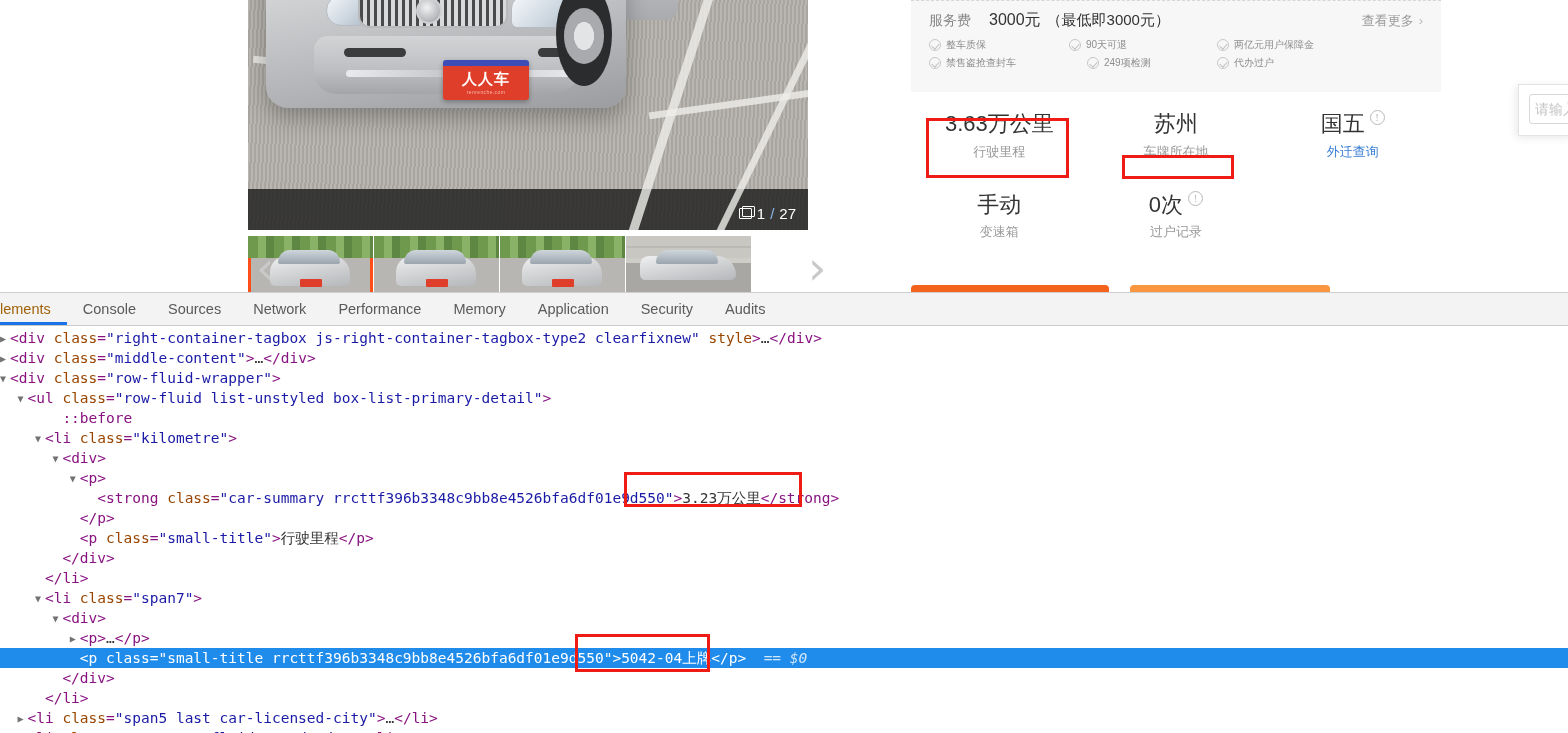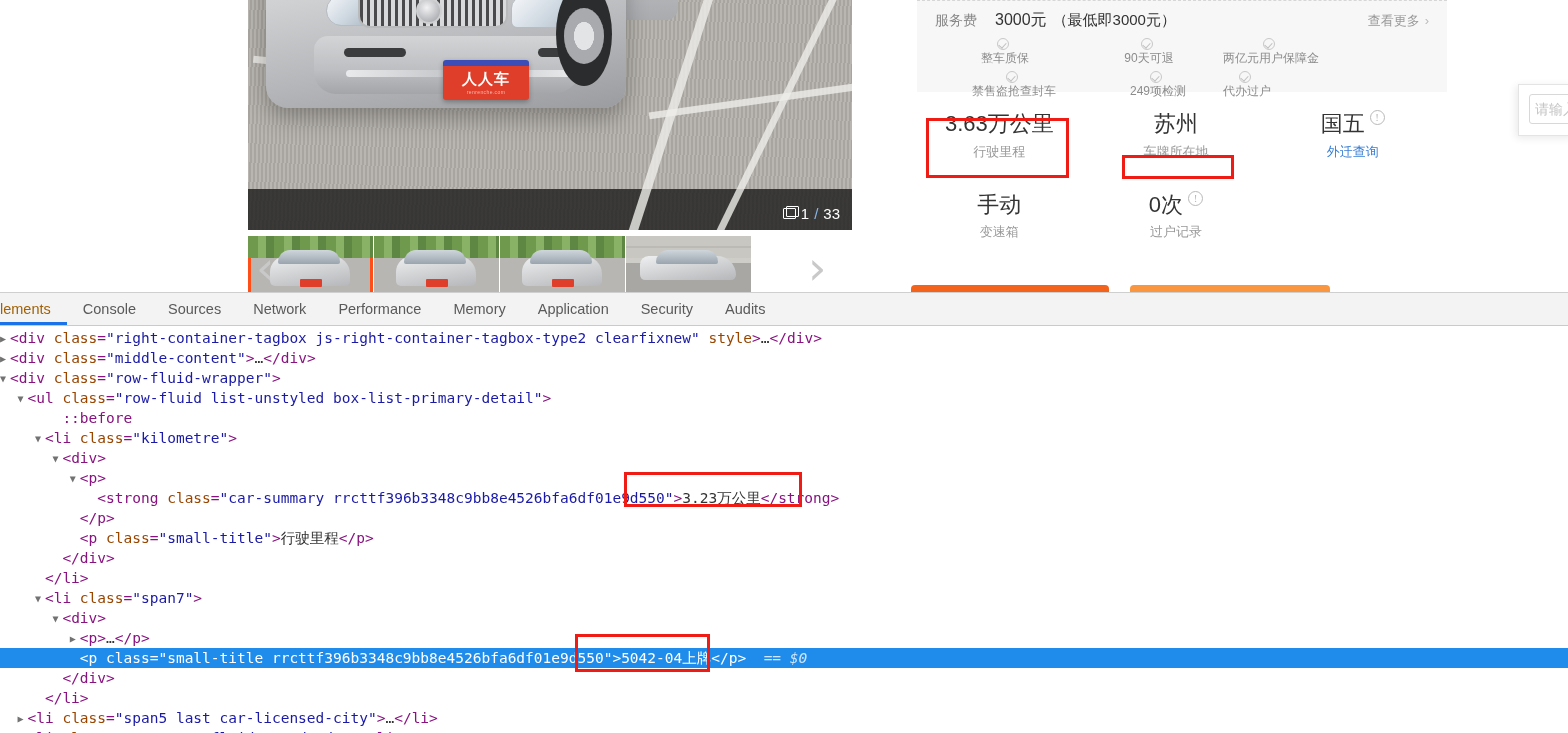--- a/index.html
+++ b/index.html
@@ -20,21 +20,21 @@
     left: 0; top: 0;
     width: 1568px; height: 295px;
     background: #ffffff;
     overflow: hidden;
   }
 
   
   #gallery { position: absolute; left: 248px; top: 0; width: 604px; height: 230px; }
 
   .main-photo {
-    position: absolute; left: 0; top: 0; width: 604px; height: 230px;
+    position: absolute; left: 0; top: 0; width: 560px; height: 230px;
     background:
       linear-gradient(to bottom, rgba(0,0,0,0) 82%, rgba(30,30,30,.82) 82%),
       repeating-linear-gradient(93deg, #b9b6b1 0px, #b9b6b1 2px, #a8a5a0 2px, #a8a5a0 4px),
       linear-gradient(160deg, #c3c1bd 0%, #b4b2ae 100%);
     overflow: hidden;
   }
   
   .lot-line {
     position: absolute; background: rgba(238,238,234,.8);
   }
@@ -170,38 +170,38 @@
     font-size: 46px; line-height: 40px; font-family: "DejaVu Sans", sans-serif;
     user-select: none; cursor: pointer;
   }
   .arrow.left  { left: 256px; }
   .arrow.right { left: 808px; }
 
   
   #info { position: absolute; left: 905px; top: 0; width: 540px; height: 295px; }
 
   .service-box {
-    position: absolute; left: 12px; top: 0; width: 530px; height: 92px;
+    position: absolute; left: 6px; top: 0; width: 530px; height: 92px;
     background: #f7f7f7;
     border-top: 1px dashed #d6d6d6;
     padding: 9px 18px 0 18px;
   }
   .svc-row1 { display: flex; align-items: baseline; position: relative; }
   .svc-label { color: #888; font-size: 14px; margin-right: 18px; }
   .svc-price { color: #333; font-size: 16px; }
   .svc-price-note { color: #333; font-size: 15px; margin-left: 6px; }
   .svc-more {
     position: absolute; right: 0; bottom: 1px;
     color: #999; font-size: 13px; cursor: pointer;
   }
   .svc-more .chev { margin-left: 5px; color: #bbb; }
 
   .svc-tags { margin-top: 7px; }
   .svc-tag-row { display: flex; margin-bottom: 4px; }
-  .svc-tag { display: flex; align-items: center; color: #8c8c8c; font-size: 12px; flex-direction: column; }
+  .svc-tag { display: flex; align-items: center; color: #8c8c8c; font-size: 10px; }
   .svc-tag .ck {
     display: inline-block; width: 12px; height: 12px; margin-right: 5px;
     border: 1px solid #c8c8c8; border-radius: 50%; position: relative;
   }
   .svc-tag .ck::after {
     content: ""; position: absolute; left: 2.5px; top: 1.5px;
     width: 4px; height: 6px; border: solid #c0c0c0;
     border-width: 0 1.3px 1.3px 0; transform: rotate(42deg);
   }
 
@@ -332,21 +332,21 @@
           </div>
           <div class="wheel">
             <div class="rim"></div>
           </div>
         </div>
 
         <div class="photo-counter">
           <span class="cam"></span>
           <span class="pc-cur">1</span>
           <span class="pc-sep">/</span>
-          <span class="pc-tot">33</span>
+          <span class="pc-tot">27</span>
         </div>
       </div>
     </div>
 
     <div id="thumbs">
       <div class="thumb sel">
         <div class="ttree"></div>
         <div class="tcar"></div>
         <div class="twindow"></div>
         <div class="tplate"></div>

